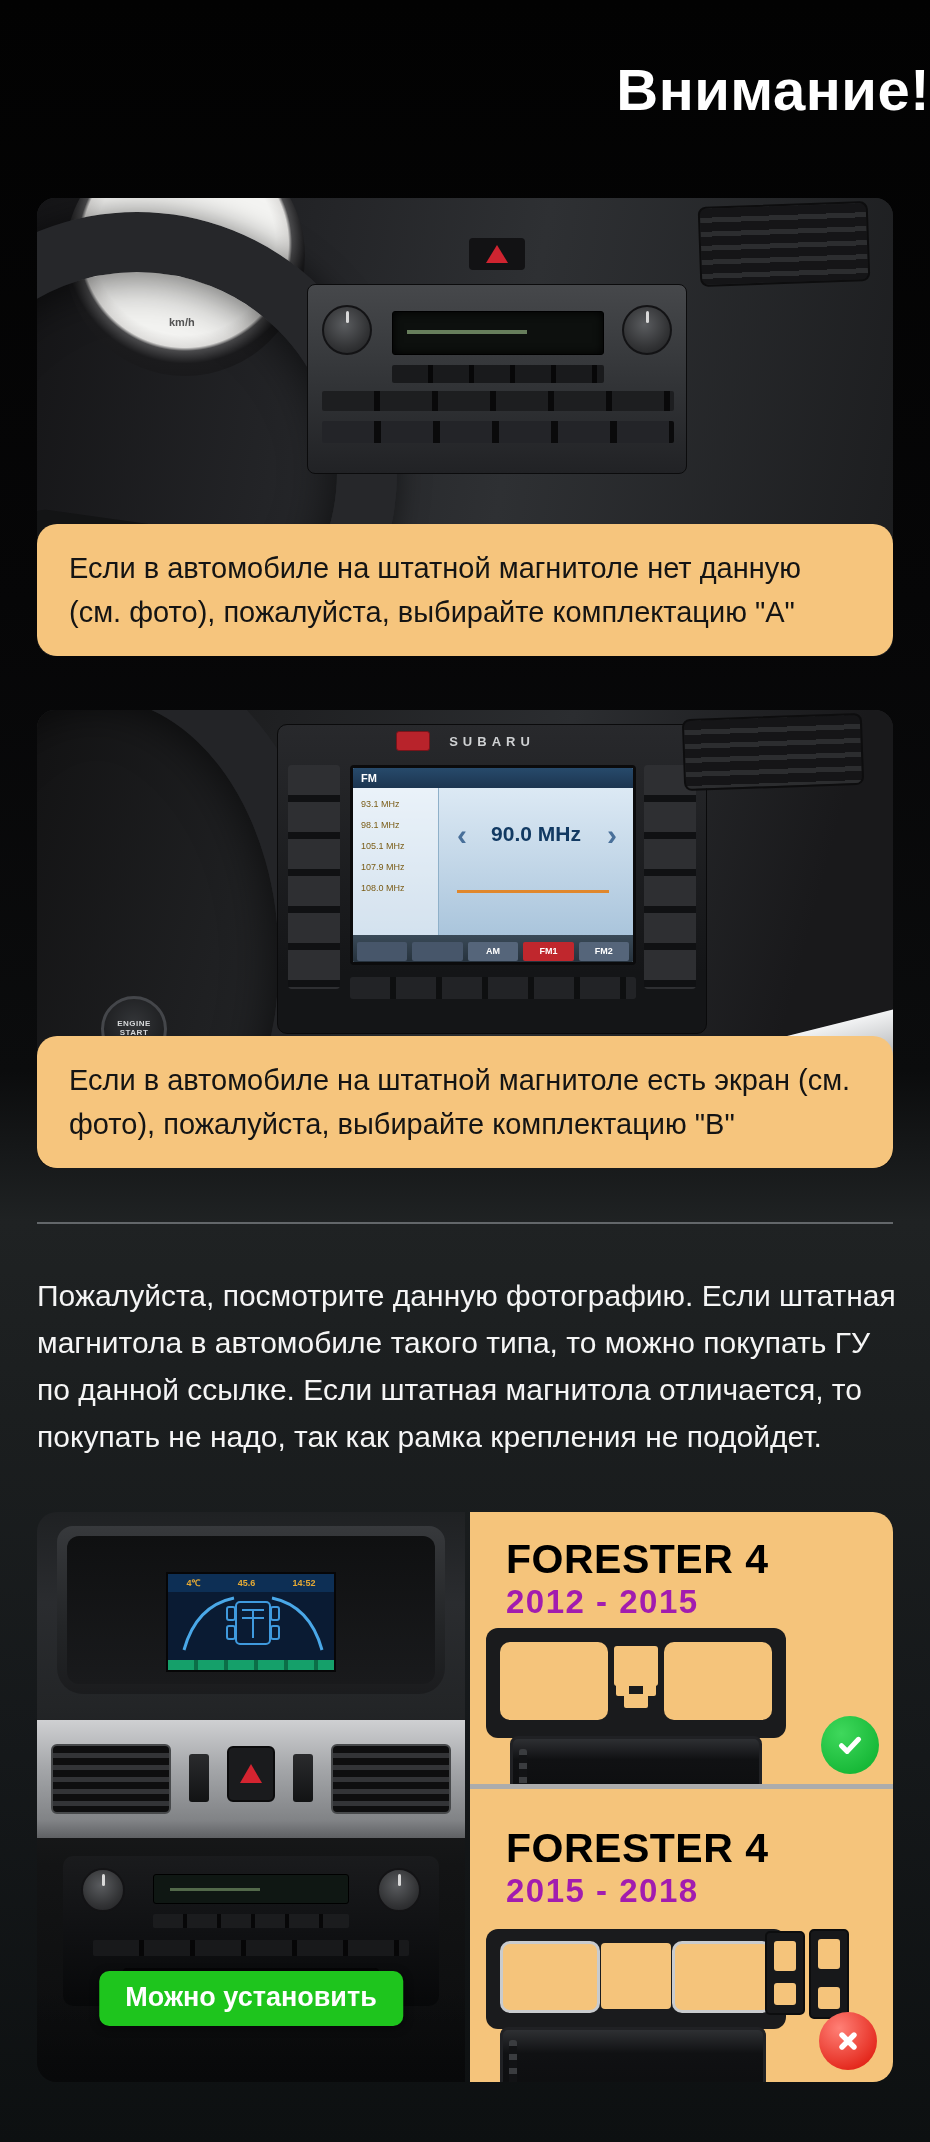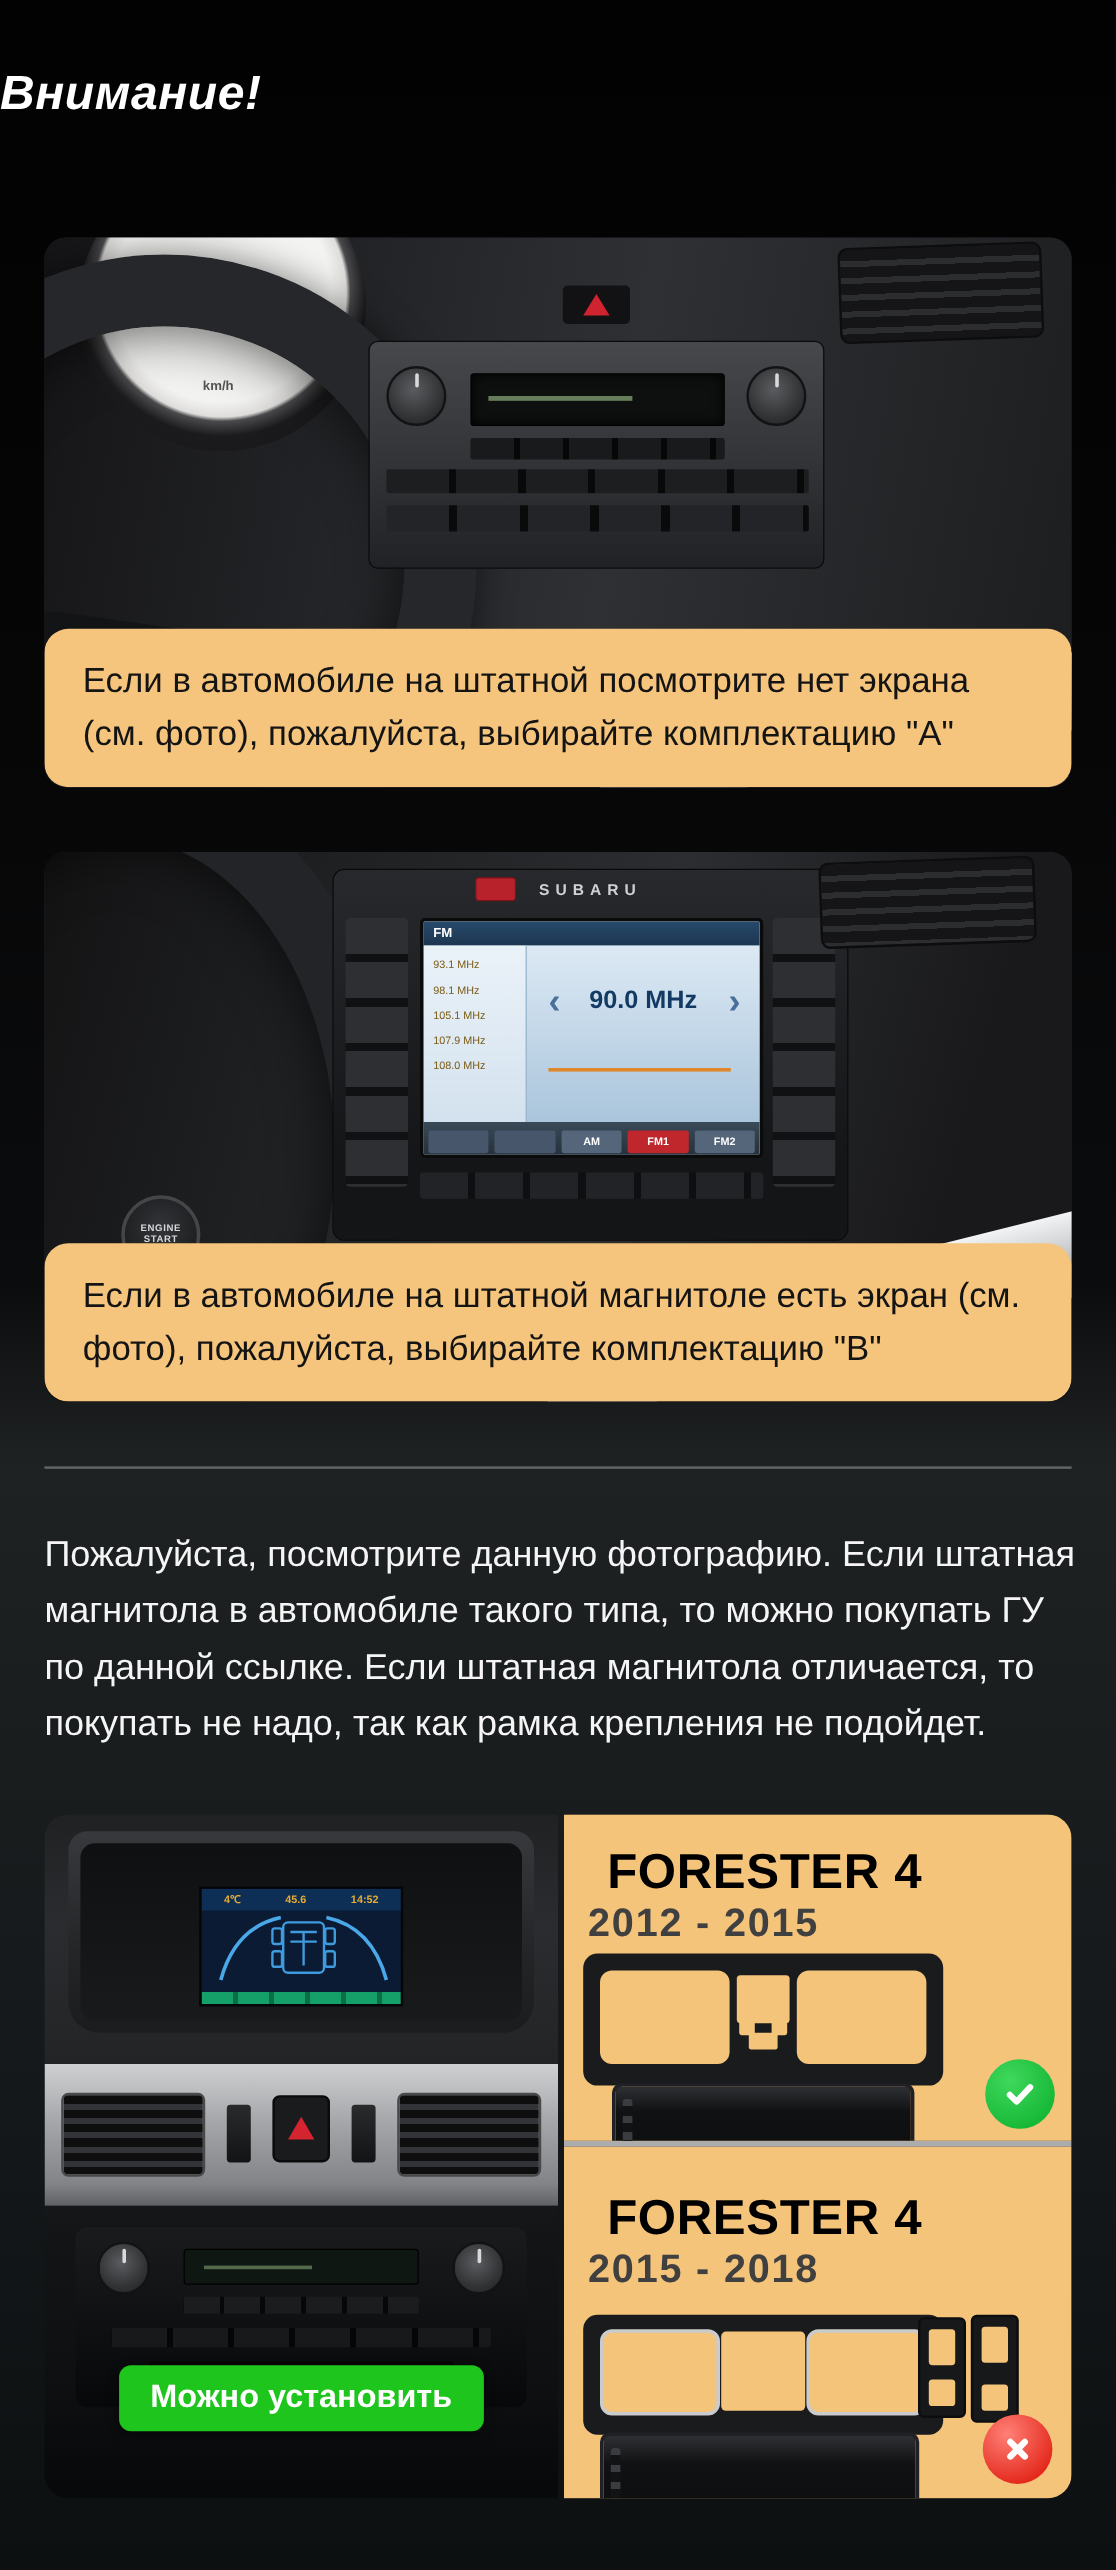--- a/index.html
+++ b/index.html
@@ -3,22 +3,22 @@
 <meta charset="utf-8">
 <style>
   * { margin:0; padding:0; box-sizing:border-box; }
   html,body { background:#000; }
   .page{
     position:relative; width:930px; height:2142px; overflow:hidden; margin:0 auto;
     font-family:"Liberation Sans", sans-serif;
     background:linear-gradient(180deg,#020202 0%,#060607 28%,#0b0c0d 50%,#1f2223 57%,#1b1e1f 66%,#15181a 82%,#0d1011 100%);
   }
   .title{
-    position:absolute; top:56px; left:0; width:100%; text-align:left;
-    font-size:40px; font-weight:700; color:#ffffff; letter-spacing:.5px;font-style:italic;
+    position:absolute; top:56px; left:0; width:100%; text-align:right;
+    font-size:58px; font-weight:700; color:#ffffff; letter-spacing:.5px;
   }
   
   .card{ position:absolute; left:37px; width:856px; height:458px; border-radius:18px; overflow:hidden; background:#202224; }
   .card1{ top:198px; } .card2{ top:710px; }
   .caption{
     position:absolute; left:0; right:0; bottom:0; min-height:128px;
     background:#F6C57D; border-radius:20px; padding:22px 32px;
     font-size:29px; line-height:44px; color:#141414;
   }
   
@@ -135,21 +135,21 @@
   .installfade{ position:absolute; left:0; right:0; bottom:0; height:90px; background:linear-gradient(180deg,rgba(8,9,10,0),#08090a); }
   .green-btn{ position:absolute; left:50%; transform:translateX(-50%); bottom:56px; white-space:nowrap;
     background:#1EC51D; color:#fff; font-size:27px; font-weight:700; padding:11px 26px 13px; border-radius:10px;
     box-shadow:0 2px 10px rgba(0,0,0,.45); }
   .panels{ position:absolute; left:433px; top:0; width:423px; height:570px; }
   .panel{ position:relative; width:423px; overflow:hidden; background:#F5C47B; }
   .panel1{ height:272px; } .panel2{ height:293px; }
   .pdivider{ width:423px; height:5px; background:#ACACAC; }
   .pmodel{ padding:26px 0 0 36px; font-size:41px; font-weight:700; color:#000000; letter-spacing:.5px; line-height:1.05; }
   .panel2 .pmodel{ padding-top:38px; }
-  .pyears{ padding-left:20px; font-size:33px; font-weight:700; color:#404040; letter-spacing:1.5px; margin-top:2px; }
+  .pyears{ padding-left:36px; font-size:33px; font-weight:700; color:#a21caf; letter-spacing:1.5px; margin-top:2px; }
   .frame{ position:absolute; left:16px; width:300px; }
   .frame1{ top:116px; height:210px; } .frame2{ top:140px; height:210px; }
   .f-outer{ position:absolute; left:0; top:0; width:300px; height:110px; background:#1a1b1d; border-radius:12px; }
   .frame2 .f-outer{ height:100px; }
   .f-vent{ position:absolute; top:14px; width:108px; height:78px; border-radius:10px; background:#F5C47B; }
   .fvL{ left:14px; } .fvR{ right:14px; }
   .frame2 .f-vent{ top:12px; height:72px; width:100px; border:3px solid #c9cbcd; }
   .f-slot{ position:absolute; top:24px; width:13px; height:44px; border-radius:2px; background:#F5C47B; }
   .fsL{ left:130px; } .fsR{ right:130px; }
   .frame2 .f-slot{ top:20px; height:50px; width:14px; } .frame2 .fsL{ left:124px; } .frame2 .fsR{ right:124px; }
@@ -199,21 +199,21 @@
           <div class="cknob ck1"></div>
           <div class="cknob ck2"></div>
           <div class="cknob ck3"></div>
         </div>
       </div>
       <div class="vent p1vent"></div>
       <div class="trim p1trim"></div>
       <div class="p1console"></div>
     </div>
     <div class="caption">
-      <span>Если в автомобиле на штатной посмотрите нет экрана (см. фото), пожалуйста, выбирайте комплектацию "A"</span>
+      <span>Если в автомобиле на штатной магнитоле нет данную (см. фото), пожалуйста, выбирайте комплектацию "A"</span>
     </div>
   </section>
 
   <section class="card card2">
     <div class="p2base">
       <div class="p2wheel"></div>
       <div class="startbtn">ENGINE START STOP</div>
       <div class="unit2">
         <div class="u2hazard"></div>
         <div class="brand">SUBARU</div>

